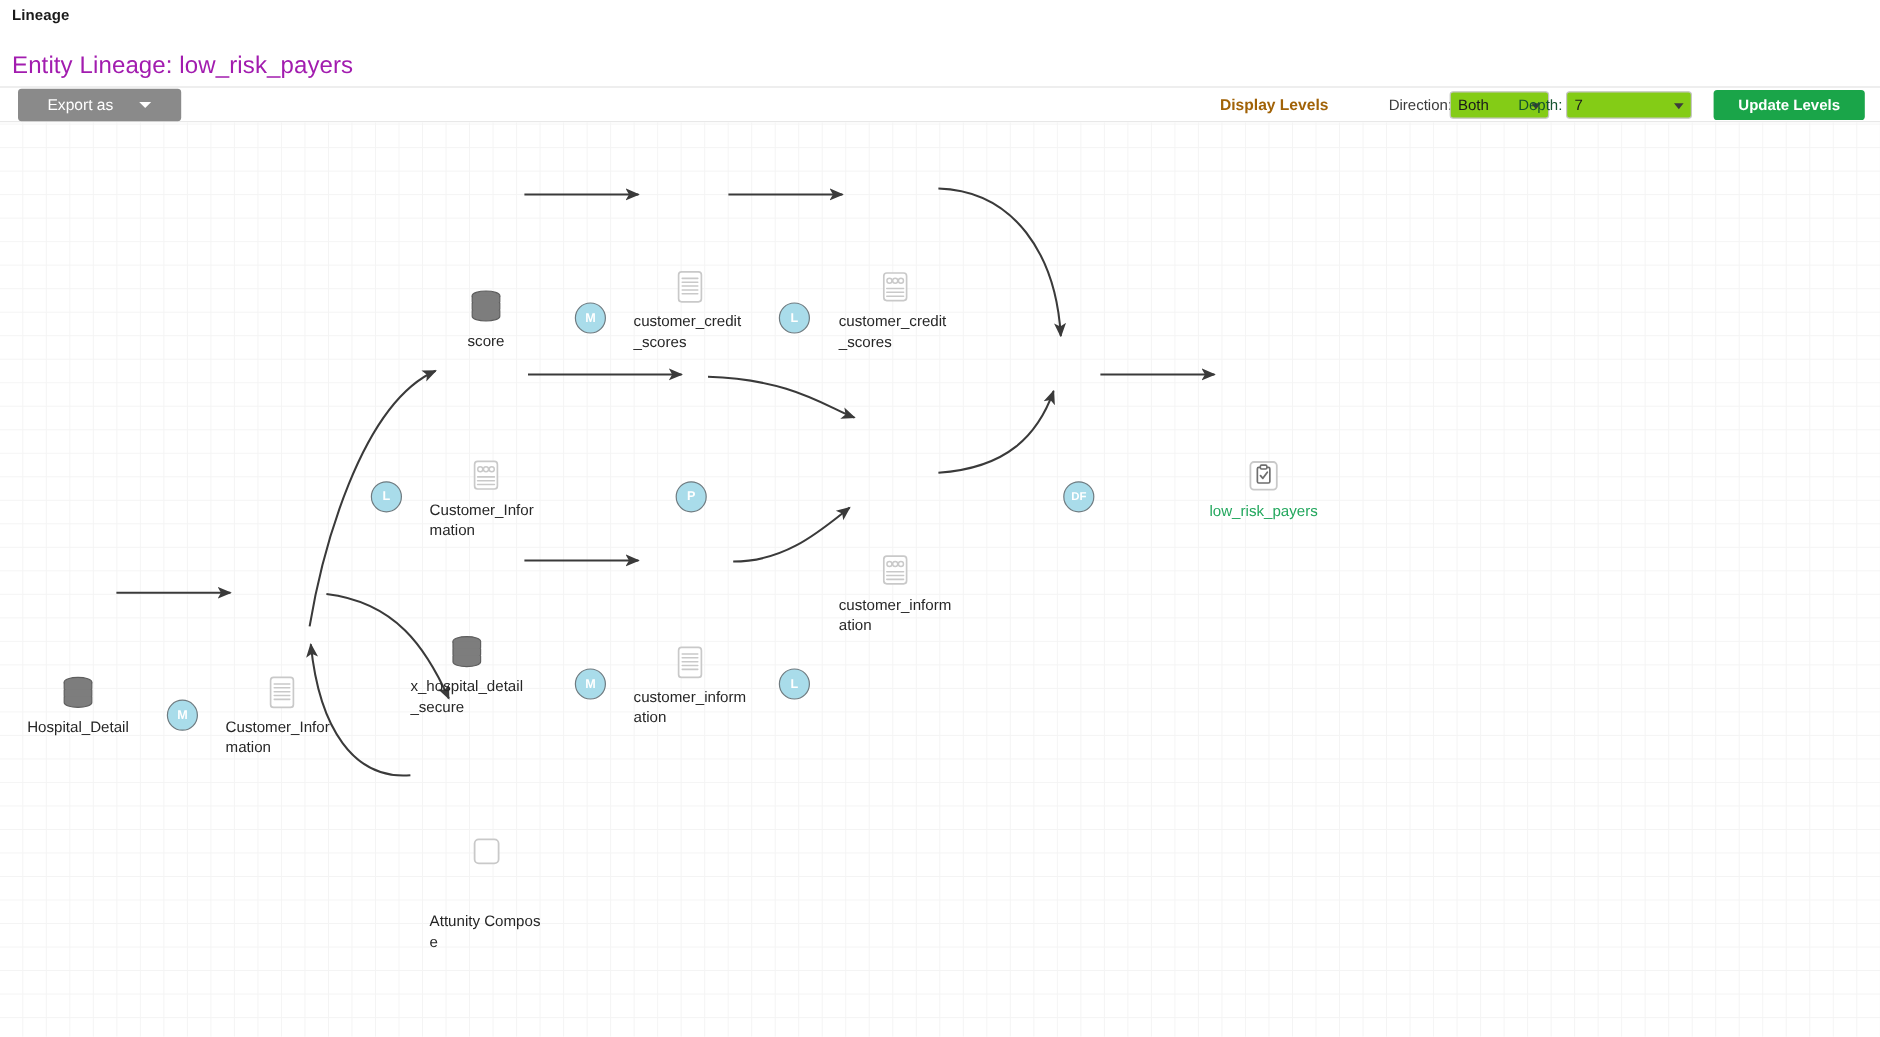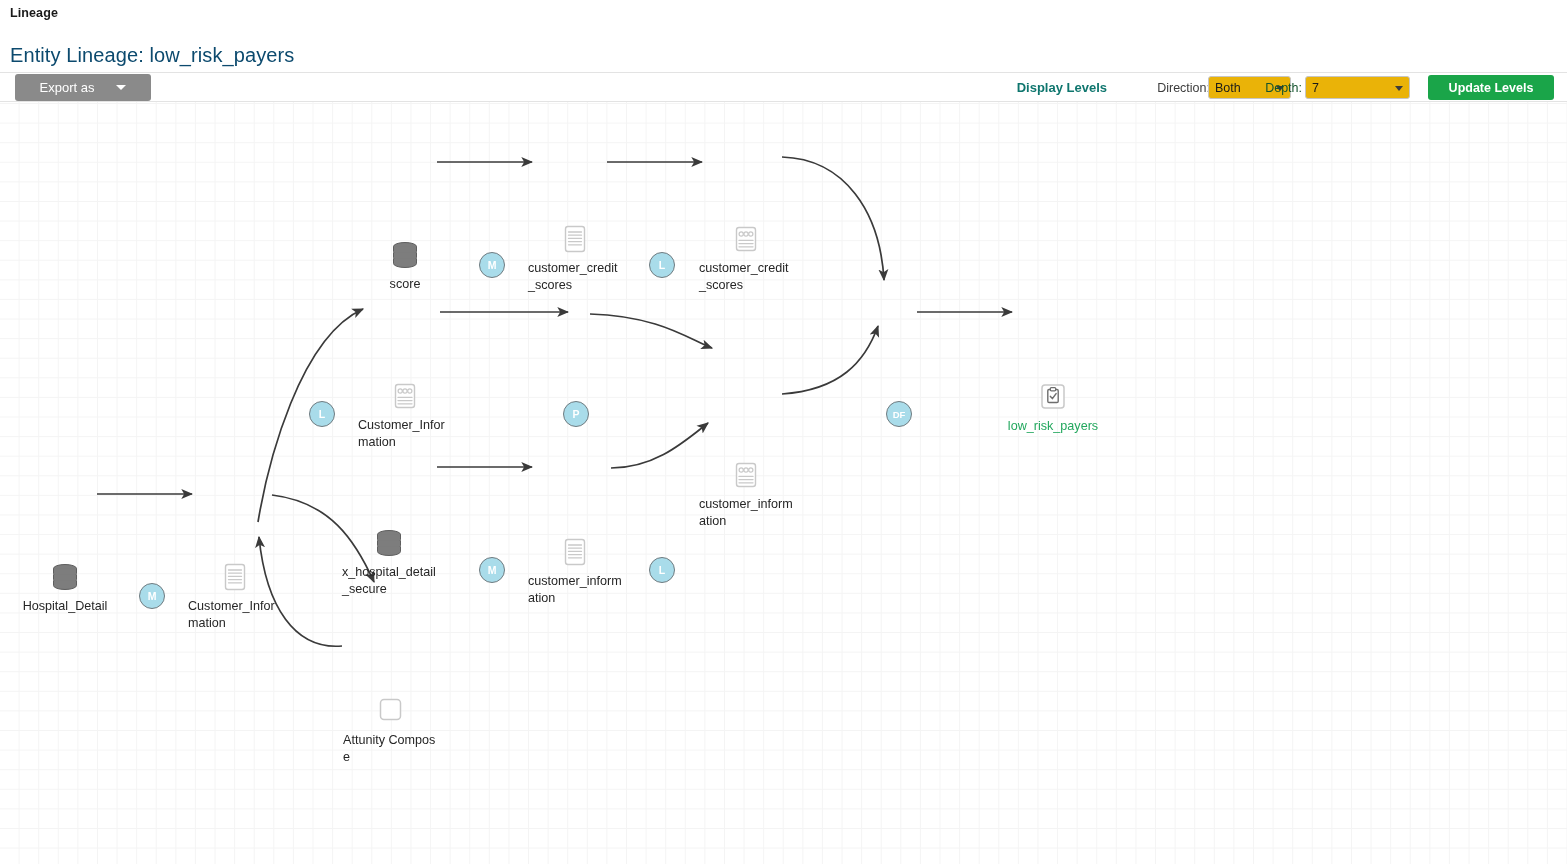--- a/index.html
+++ b/index.html
@@ -16,21 +16,21 @@
   
   .breadcrumb {
     position: absolute; left: 10px; top: 6px;
     font-size: 12.5px; font-weight: bold; color: #1a1a1a;
     letter-spacing: .1px;
   }
 
   
   .page-title {
     position: absolute; left: 10px; top: 44px;
-    font-size: 20px; font-weight: 400; color: #0c4a6e;
+    font-size: 20px; font-weight: 400; color: #a21caf;
     letter-spacing: .1px;
   }
 
   
   .toolbar {
     position: absolute; left: 0; top: 72px;
     width: 1567px; height: 30px;
     border-top: 1px solid #e3e3e3;
     border-bottom: 1px solid #e3e3e3;
     background: #ffffff;
@@ -47,30 +47,30 @@
   .export-btn .lbl { margin-right: 22px; }
   .caret-down {
     width: 0; height: 0;
     border-left: 5px solid transparent;
     border-right: 5px solid transparent;
     border-top: 5px solid #ffffff;
   }
 
   .display-levels-label {
     position: absolute; right: 460px; top: 7px;
-    font-size: 13px; font-weight: bold; color: #0f766e;
+    font-size: 13px; font-weight: bold; color: #a16207;
     white-space: nowrap;
   }
   .direction-label {
     position: absolute; right: 357px; top: 8px;
     font-size: 12.5px; color: #3c3c3c; white-space: nowrap;
   }
   .sel {
     position: absolute; top: 3px;
-    height: 23px; background: #eab308;
+    height: 23px; background: #84cc16;
     border: 1px solid #c6c6c6; border-radius: 3px;
     font-family: inherit; font-size: 12.5px; color: #1a1a1a;
     padding: 0 6px;
     display: flex; align-items: center;
     cursor: pointer;
   }
   .sel .sel-caret {
     position: absolute; right: 6px; top: 9px;
     width: 0; height: 0;
     border-left: 4px solid transparent;
@@ -330,21 +330,21 @@
       <line x1="11.5" y1="10" x2="24.5" y2="10"></line>
       <line x1="11.5" y1="13.2" x2="24.5" y2="13.2"></line>
       <line x1="11.5" y1="16.4" x2="24.5" y2="16.4"></line>
       <line x1="11.5" y1="19.6" x2="24.5" y2="19.6"></line>
       <line x1="11.5" y1="22.8" x2="24.5" y2="22.8"></line>
     </g>
   </svg>
 </div>
         <div class="node-label">customer_information</div>
       </div>
-      <div class="node" style="left: 343px; top: 592px;">
+      <div class="node" style="left: 358px; top: 592px; gap: 28px;">
         <div class="node-icon">
   <svg width="36" height="36" viewBox="0 0 36 36">
     <rect x="8.5" y="5.5" width="20" height="20" rx="3.5" fill="#ffffff" stroke="#c9c9c9" stroke-width="1.5"></rect>
   </svg>
 </div>
         <div class="node-label">Attunity Compose</div>
       </div>
       <div class="badge" style="left: 479px; top: 150px;">M</div>
       <div class="badge" style="left: 649px; top: 150px;">L</div>
       <div class="badge" style="left: 309px; top: 299px;">L</div>

